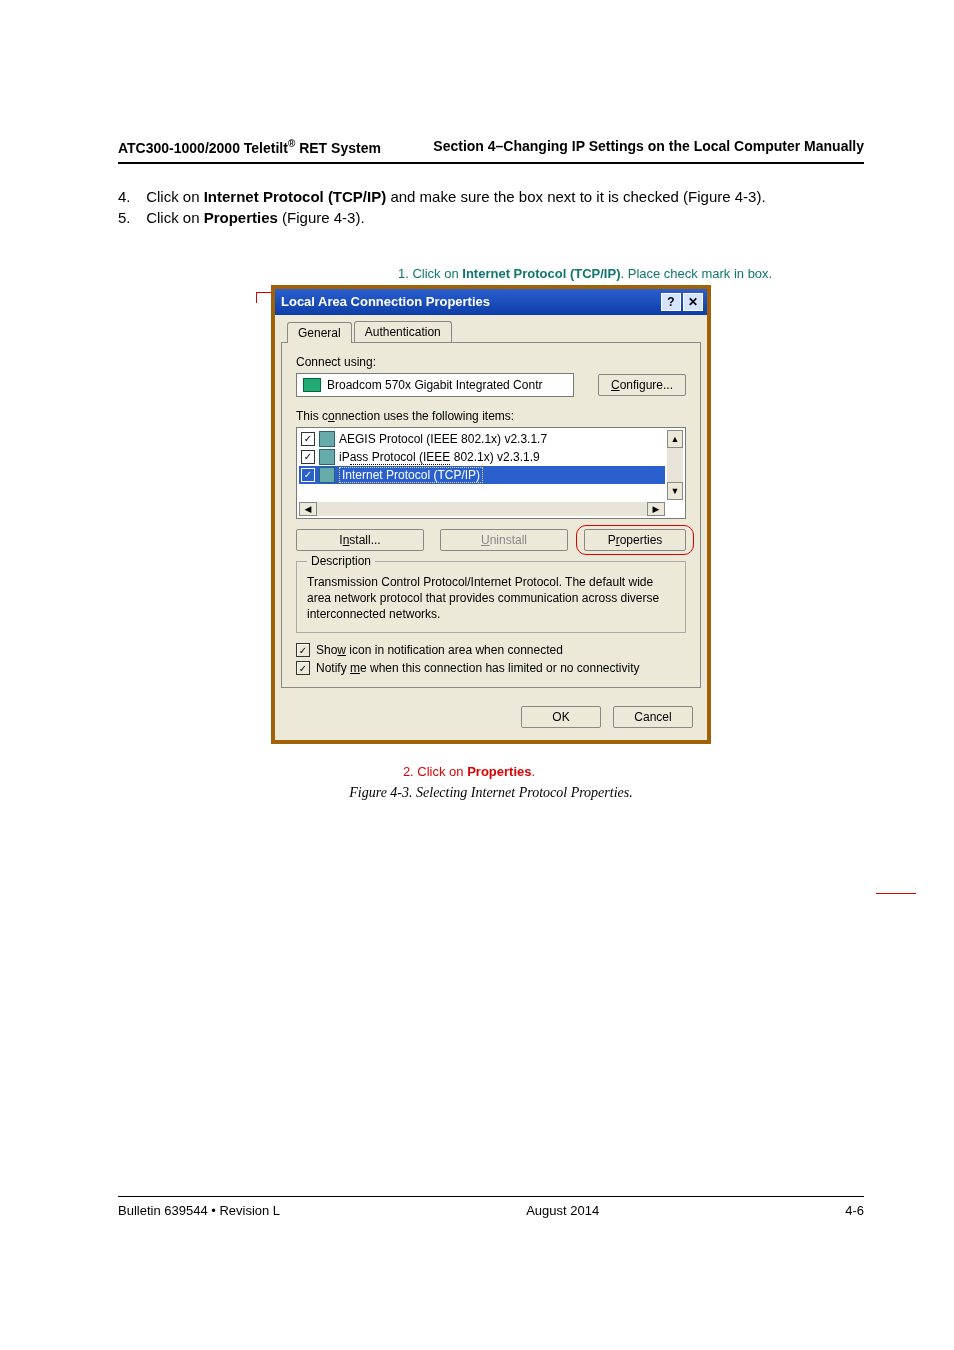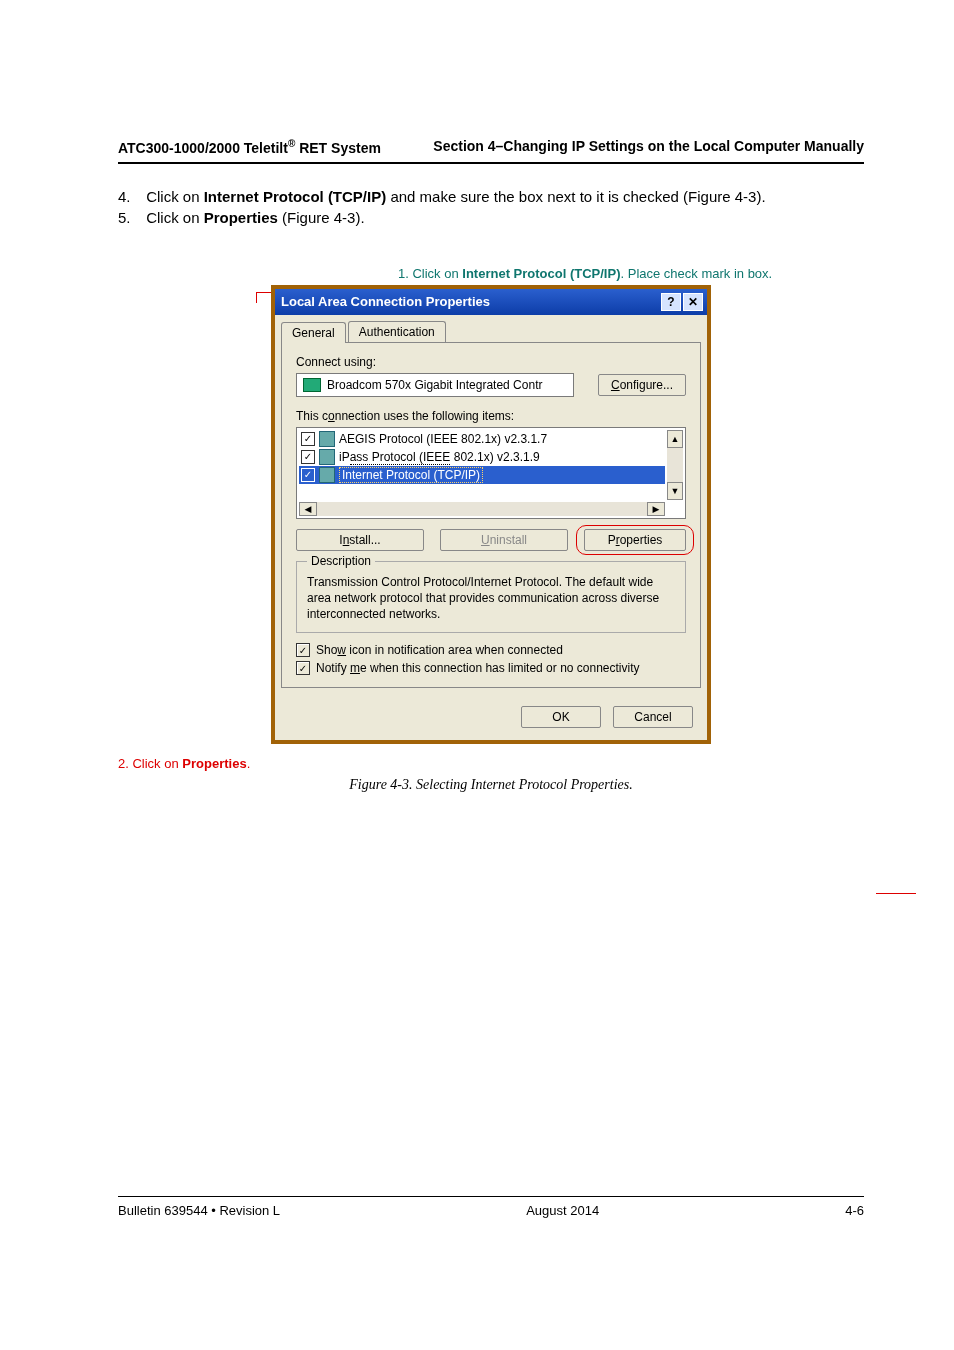--- a/index.html
+++ b/index.html
@@ -9,21 +9,21 @@
 .step{font-size:15px;margin:4px 0}
 .step-num{display:inline-block;width:24px}
 .callout1{color:#0f766e;font-size:13px;margin:40px 0 4px 280px}
 .callout1 b{font-weight:bold}
 .callout-line1{position:absolute;left:256px;top:292px;width:20px;height:10px;border-top:1px solid #d00;border-left:1px solid #d00}
 .dialog-wrap{position:relative;width:440px;margin:0 auto}
 .dialog{border:4px solid #a16207;background:#ece9d8;font-family:Tahoma,Arial,sans-serif;font-size:12px}
 .titlebar{background:linear-gradient(#2a5fce,#0d3da8);color:#fff;padding:4px 4px 4px 6px;display:flex;align-items:center;justify-content:space-between;font-weight:bold;font-size:13px}
 .titlebar-icons{display:flex;gap:2px}
 .tb-btn{width:18px;height:16px;background:#d6e4ff;color:#000;border:1px solid #fff;display:flex;align-items:center;justify-content:center;font-weight:bold;font-size:12px}
-.tabs{display:flex;padding:6px 6px 0 6px}
+.tabs{display:flex;padding:6px 6px 0 12px}
 .tab{background:#ece9d8;border:1px solid #888;border-bottom:none;padding:3px 10px;font-size:12px;border-radius:3px 3px 0 0;margin-right:2px}
 .tab.active{background:#ece9d8;position:relative;top:1px}
 .tabbody{border:1px solid #888;margin:0 6px 6px 6px;padding:12px 14px;background:#ece9d8}
 .lbl{font-size:12px;margin-bottom:4px}
 .adapter-row{display:flex;gap:24px;align-items:center;margin-bottom:12px}
 .adapter{flex:1;border:1px solid #7a7a7a;background:#fff;padding:4px 6px;display:flex;align-items:center;gap:6px;font-size:12px}
 .nic-icon{width:16px;height:12px;background:#2a7;display:inline-block;border:1px solid #063}
 .btn{background:#ece9d8;border:1px solid #888;padding:3px 12px;font-size:12px;border-radius:2px}
 .btn u{text-decoration:underline}
 .items-box{border:1px solid #7a7a7a;background:#fff;padding:2px;position:relative;height:86px}
@@ -41,21 +41,21 @@
 .btn-row{display:flex;gap:16px;justify-content:space-between;margin-top:10px}
 .btn-row .btn{flex:1;text-align:center}
 .btn.disabled{color:#888}
 .bubble{border:1px solid #d00;border-radius:10px;position:absolute}
 .fieldset{border:1px solid #aaa;padding:8px 10px 10px;margin-top:10px;font-size:12px}
 .fieldset .legend{position:relative;top:-16px;background:#ece9d8;display:inline-block;padding:0 4px;font-size:12px}
 .fieldset .txt{margin-top:-10px;line-height:1.35}
 .chk-row{display:flex;align-items:center;gap:6px;font-size:12px;margin-top:10px}
 .wcb{width:12px;height:12px;border:1px solid #333;box-shadow:inset 1px 1px 0 #fff;display:inline-flex;align-items:center;justify-content:center;font-size:10px}
 .dlg-foot{display:flex;justify-content:flex-end;gap:12px;padding:12px 14px}
-.callout2{color:#d00;font-size:13px;text-align:left;margin:12px 44px 0 0}
+.callout2{color:#d00;font-size:13px;text-align:center;margin:20px 44px 0 0}
 .callout2-line{position:absolute;right:38px;width:40px;border-top:1px solid #d00;top:893px}
 .figcap{font-family:Georgia,'Times New Roman',serif;font-style:italic;font-size:14px;text-align:center;margin-top:6px}
 .footer{position:absolute;left:118px;right:90px;bottom:60px;border-top:1px solid #000;padding-top:6px;font-size:13px;display:flex;justify-content:space-between}
 </style>
 </head>
 <body>
 
 <div class="page">
   <div class="runhead">
     <span><span>ATC300-1000/2000 Teletilt</span><sup>®</sup><span> RET System</span></span>

